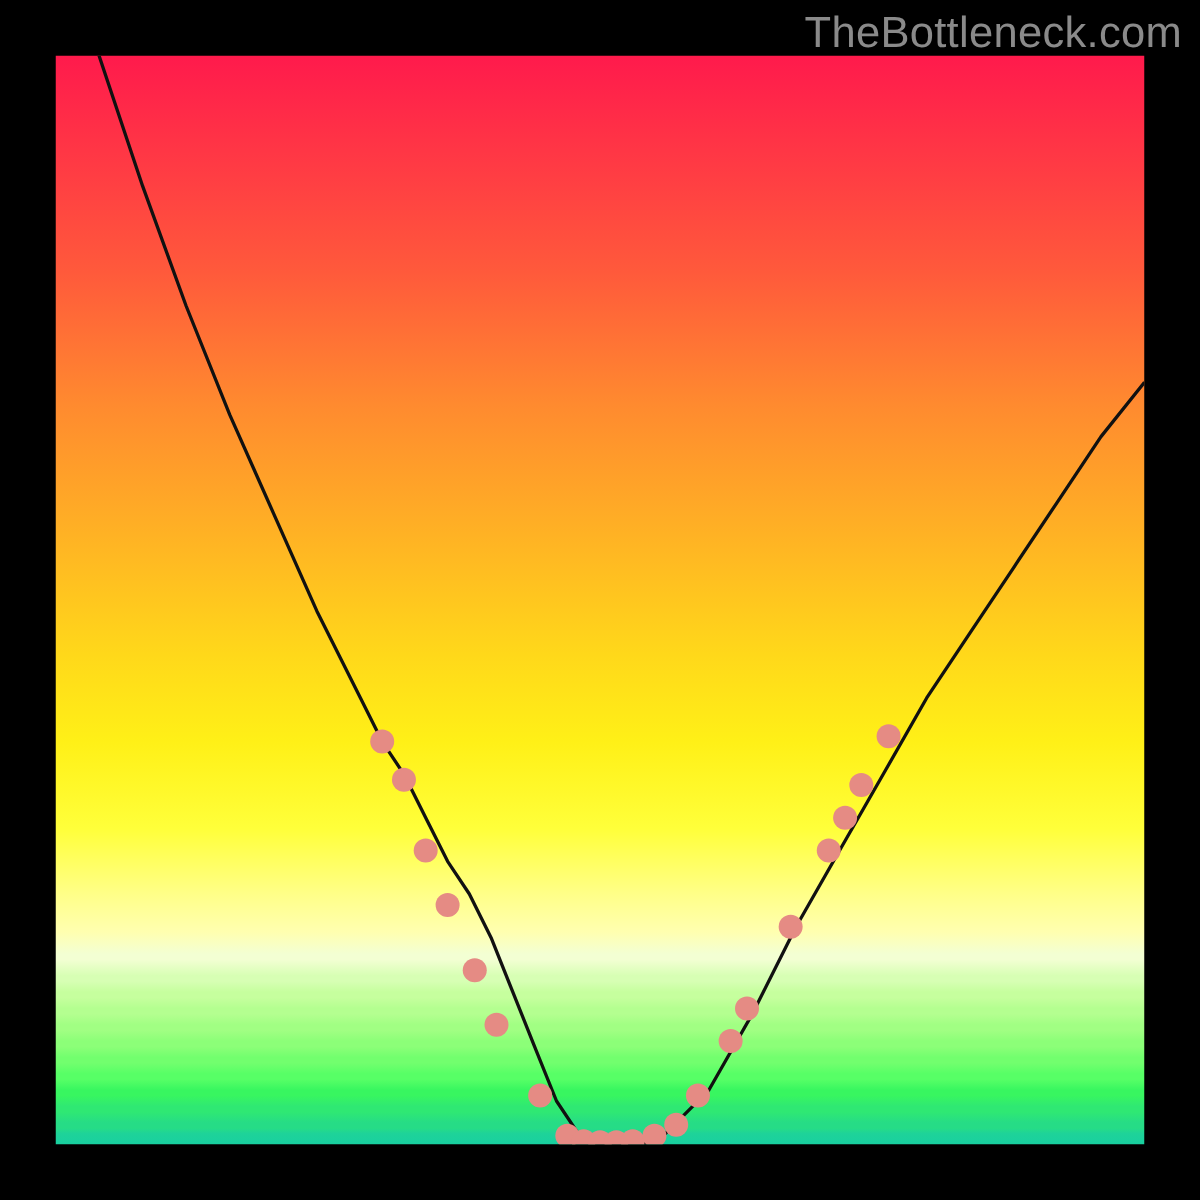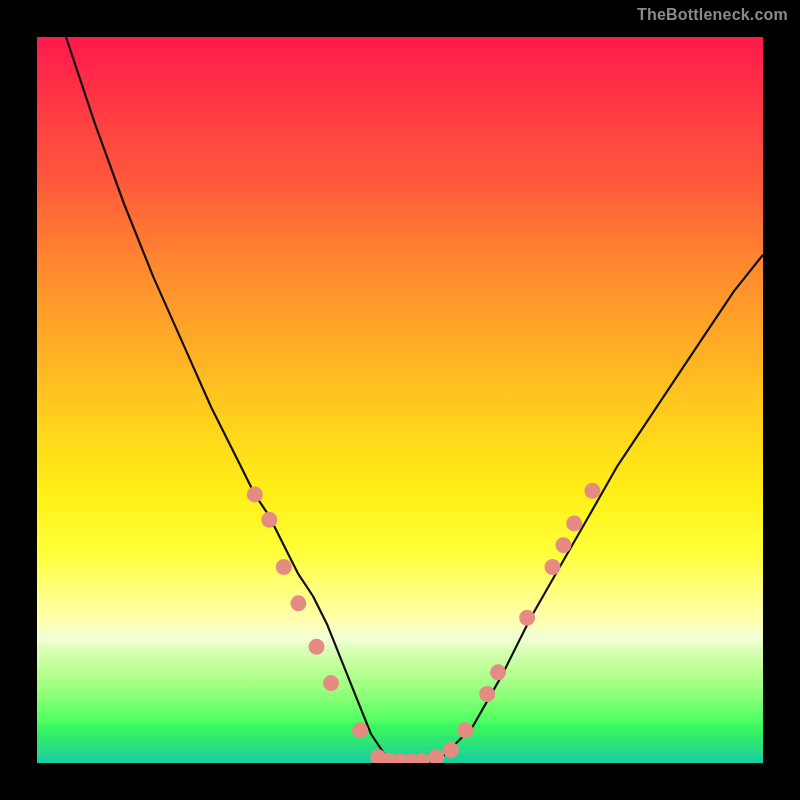--- a/index.html
+++ b/index.html
@@ -80,22 +80,22 @@
   }
   .marker {
     fill: #e58b84;
     stroke: none;
   }
   #watermark {
     position: absolute;
     top: 6px;
     right: 12px;
     color: #8a8a8a;
-    font-size: 16px;
-    font-weight: 700;
+    font-size: 29px;
+    font-weight: 400;
     letter-spacing: 0.2px;
     user-select: none;
   }
 </style>
 </head>
 <body>
 
 <div id="stage">
   <div id="watermark">TheBottleneck.com</div>
 

